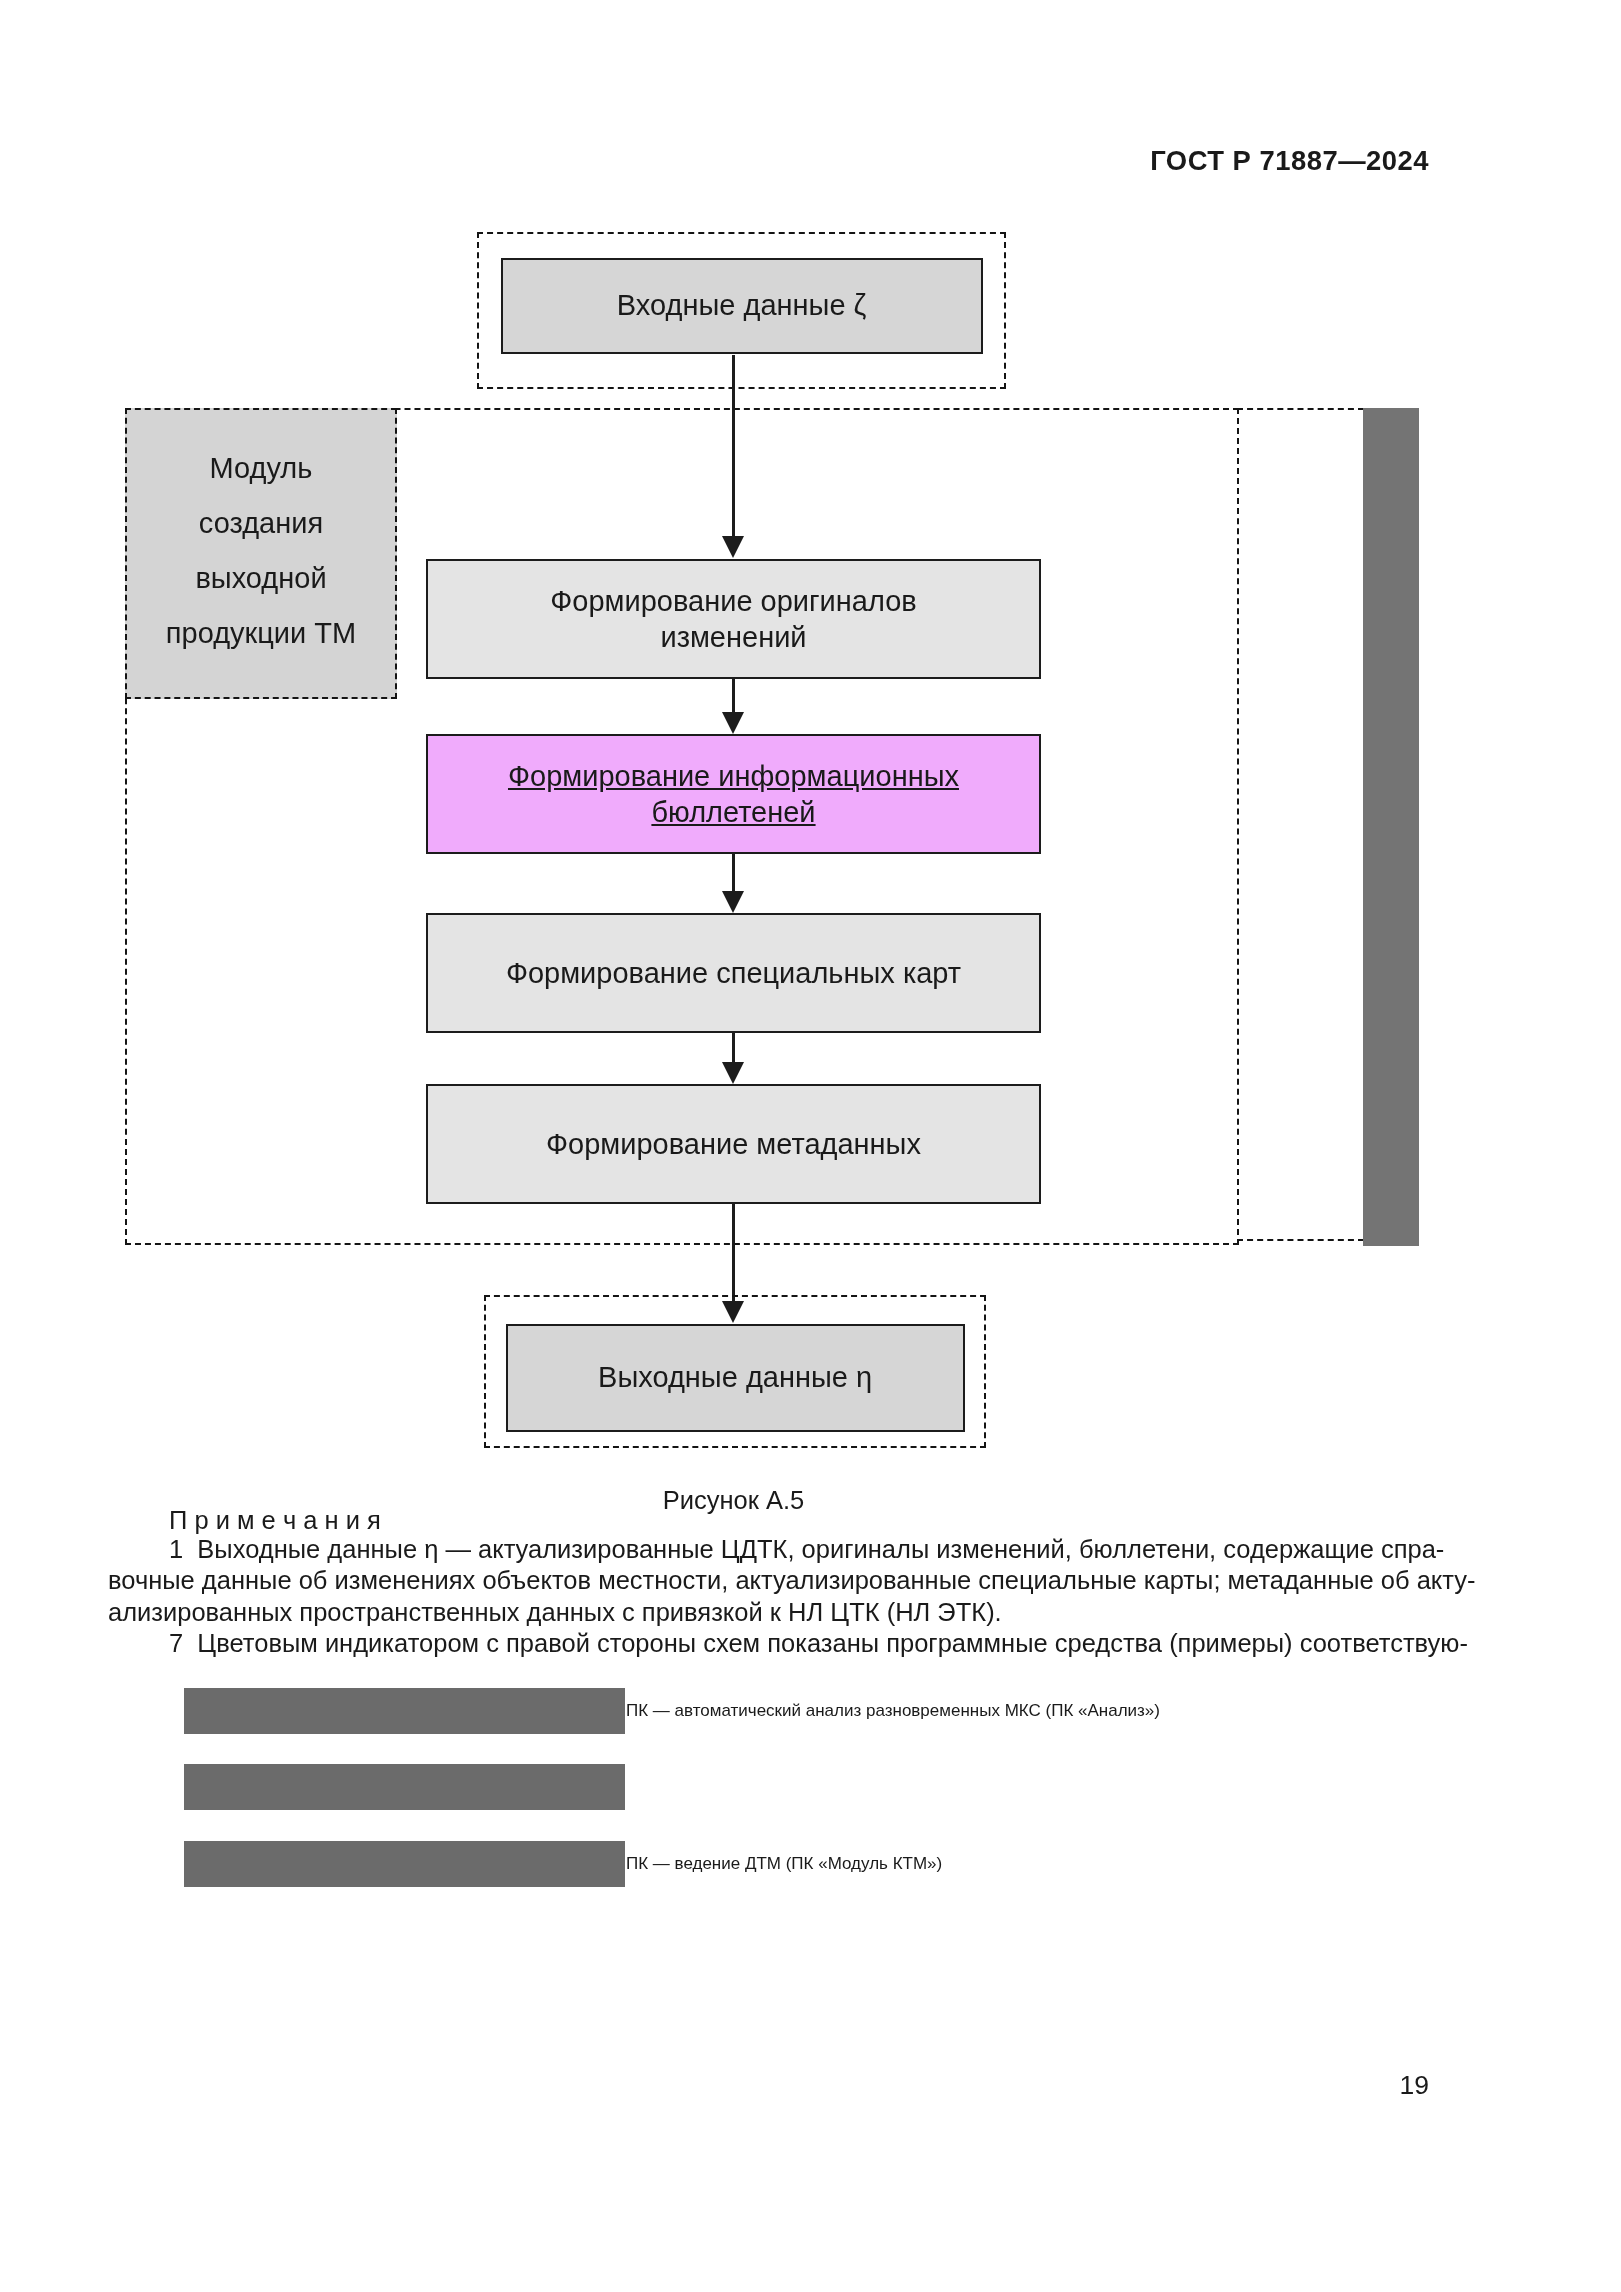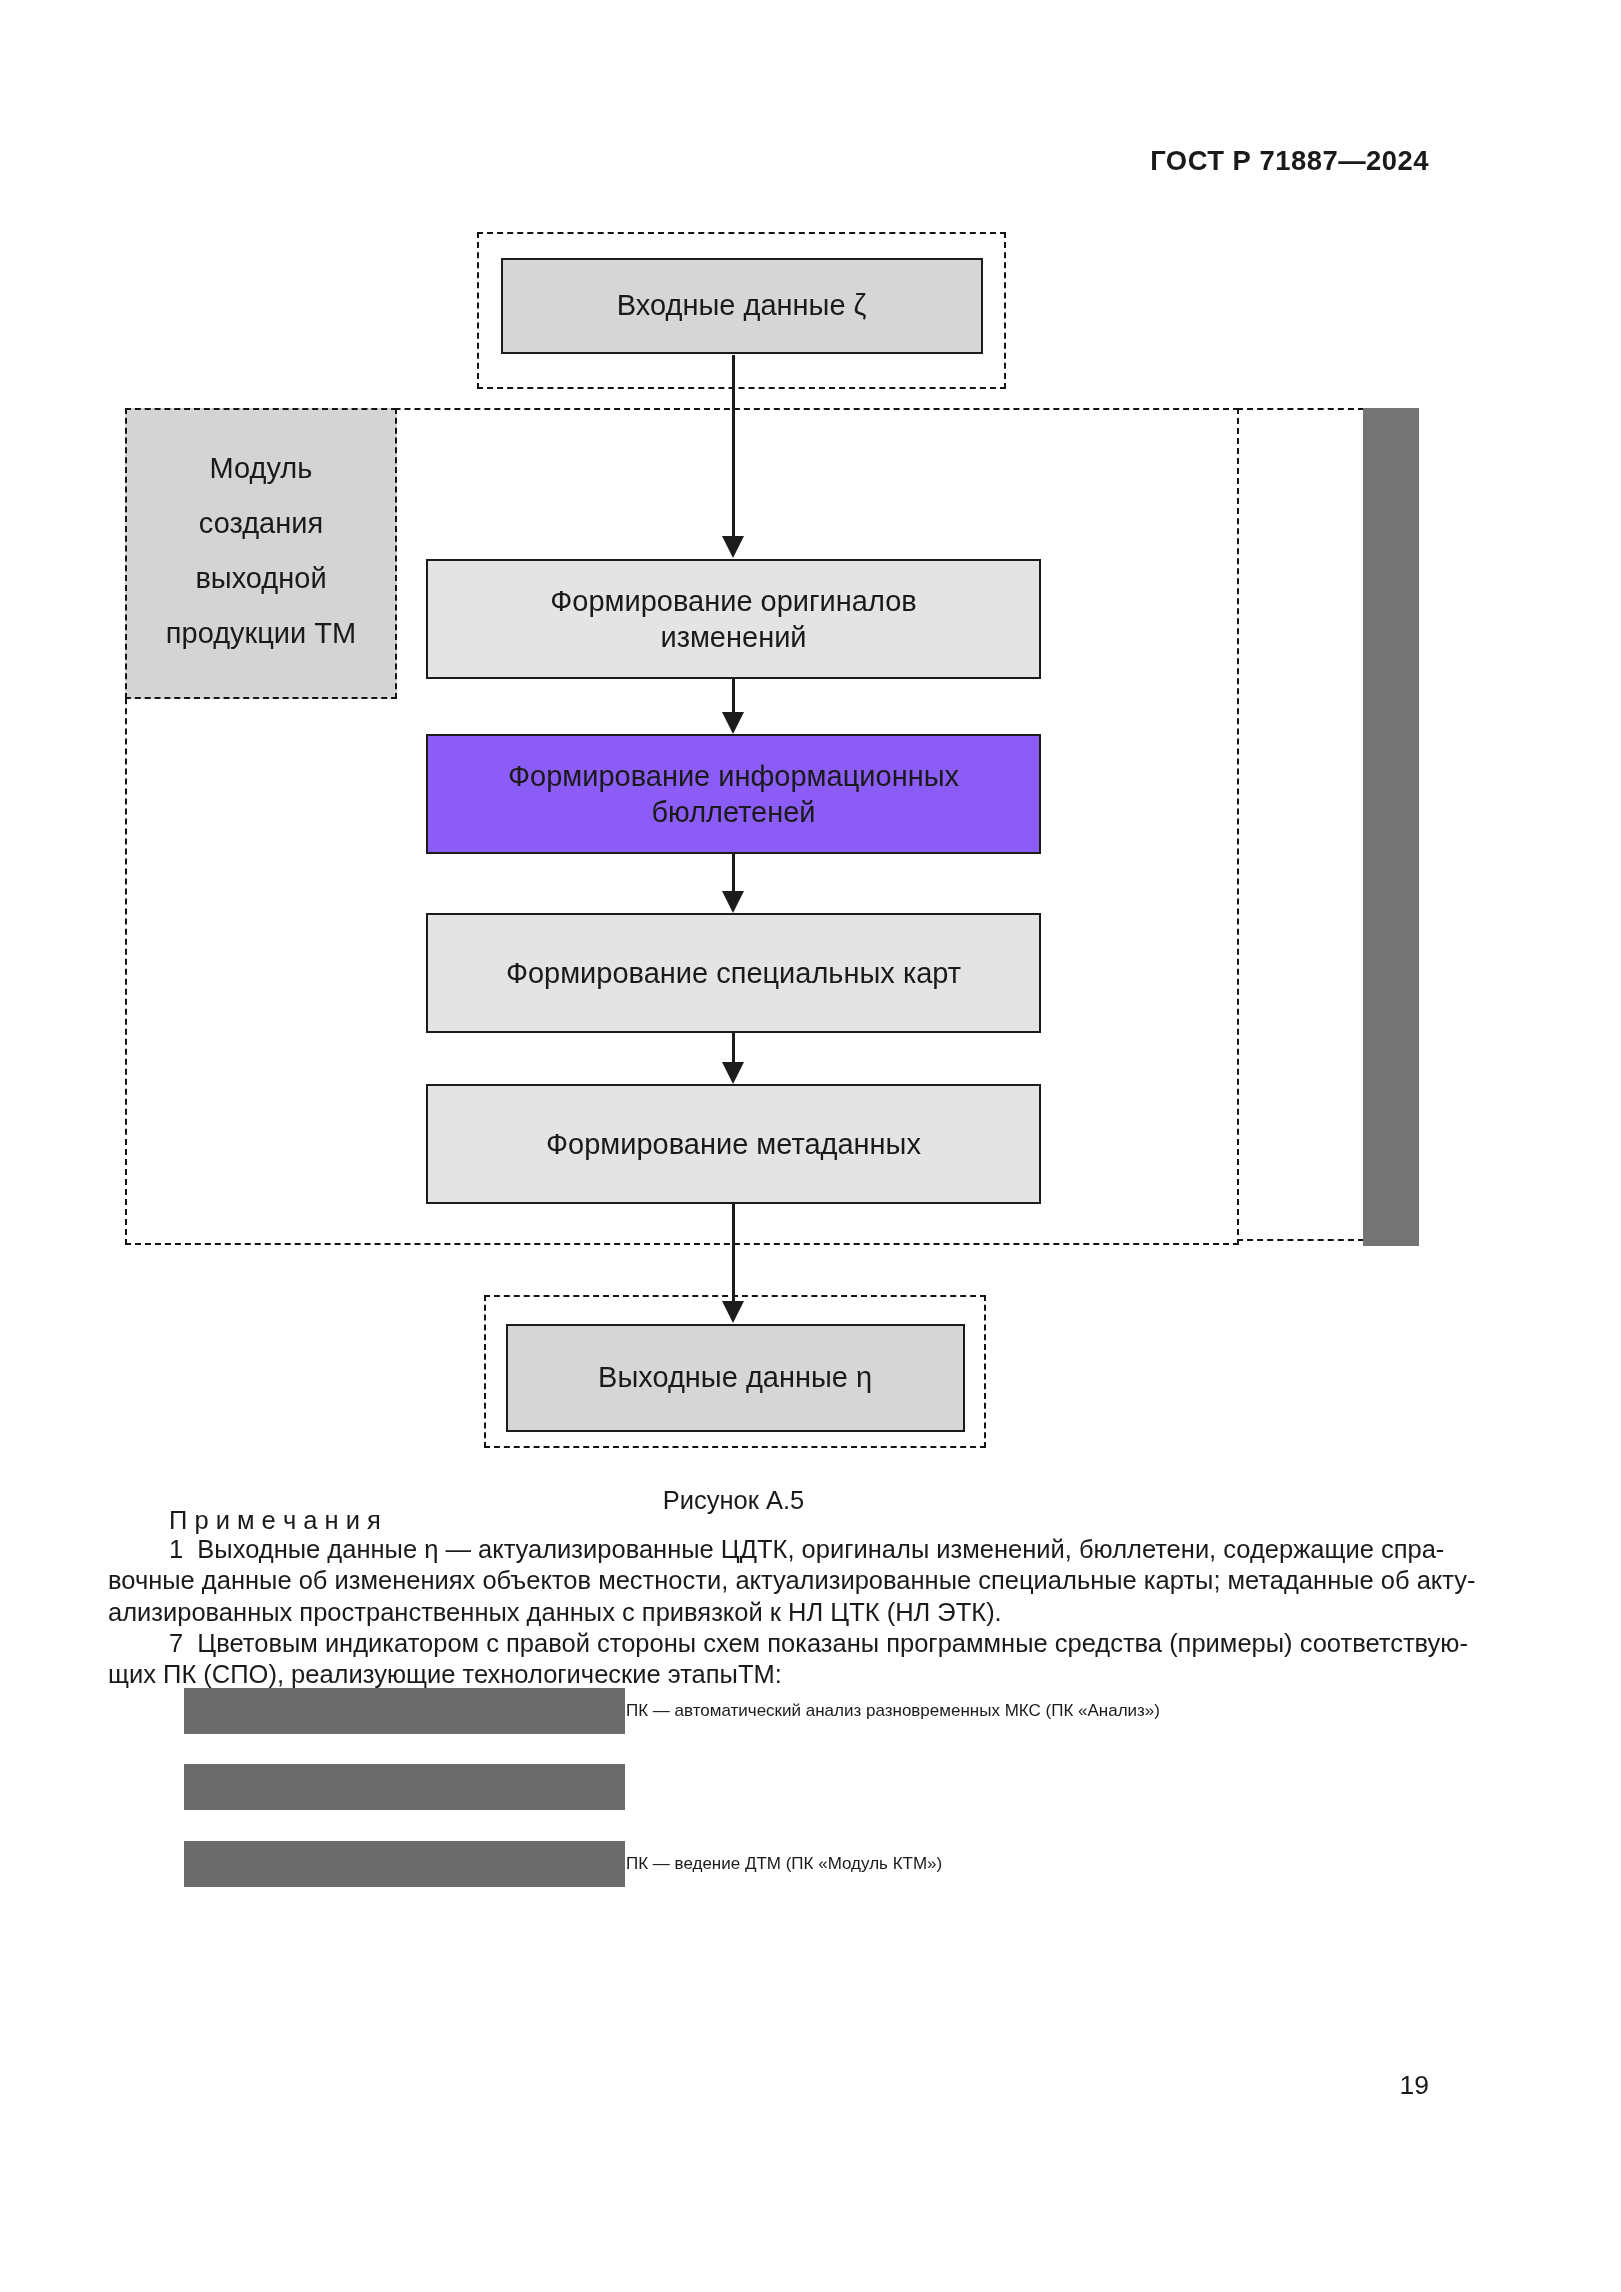--- a/index.html
+++ b/index.html
@@ -86,21 +86,21 @@
 
   <div class="module-box" style="background: rgb(212, 212, 212);">
     <div class="mline">Модуль</div>
     <div class="mline">создания</div>
     <div class="mline">выходной</div>
     <div class="mline">продукции ТМ</div>
   </div>
 
   <div class="flow-box fb1" style="background: rgb(228, 228, 228);">Формирование оригиналов
 изменений</div>
-  <div class="flow-box fb2" style="background: #8b5cf6;">Формирование информационных
+  <div class="flow-box fb2" style="background: #f0abfc; text-decoration: underline;">Формирование информационных
 бюллетеней</div>
   <div class="flow-box fb3" style="background: rgb(228, 228, 228);">Формирование специальных карт</div>
   <div class="flow-box fb4" style="background: rgb(228, 228, 228);">Формирование метаданных</div>
 
   <div class="vline a1l"></div>
   <div class="ahead a1h"></div>
   <div class="vline a2l"></div>
   <div class="ahead a2h"></div>
   <div class="vline a3l"></div>
   <div class="ahead a3h"></div>
@@ -115,21 +115,20 @@
     </div>
   </div>
 
   <div class="figure-caption">Рисунок А.5</div>
 
   <div class="notes-heading">П р и м е ч а н и я</div>
   <div class="note-line nl0">1  Выходные данные η — актуализированные ЦДТК, оригиналы изменений, бюллетени, содержащие спра-</div>
   <div class="note-line nl1">вочные данные об изменениях объектов местности, актуализированные специальные карты; метаданные об акту-</div>
   <div class="note-line nl2">ализированных пространственных данных с привязкой к НЛ ЦТК (НЛ ЭТК).</div>
   <div class="note-line nl3">7  Цветовым индикатором с правой стороны схем показаны программные средства (примеры) соответствую-</div>
-  <div class="note-line nl4">щих ПК (СПО), реализующие технологические этапыТМ:</div>
 
   <div class="legend-row lr0">
     <div class="legend-bar" style="background: rgb(107, 107, 107);"></div>
     <div class="legend-label">ПК — автоматический анализ разновременных МКС (ПК «Анализ»)</div>
   </div>
   <div class="legend-row lr1">
     <div class="legend-bar" style="background: rgb(107, 107, 107);"></div>
   </div>
   <div class="legend-row lr2">
     <div class="legend-bar" style="background: rgb(107, 107, 107);"></div>

